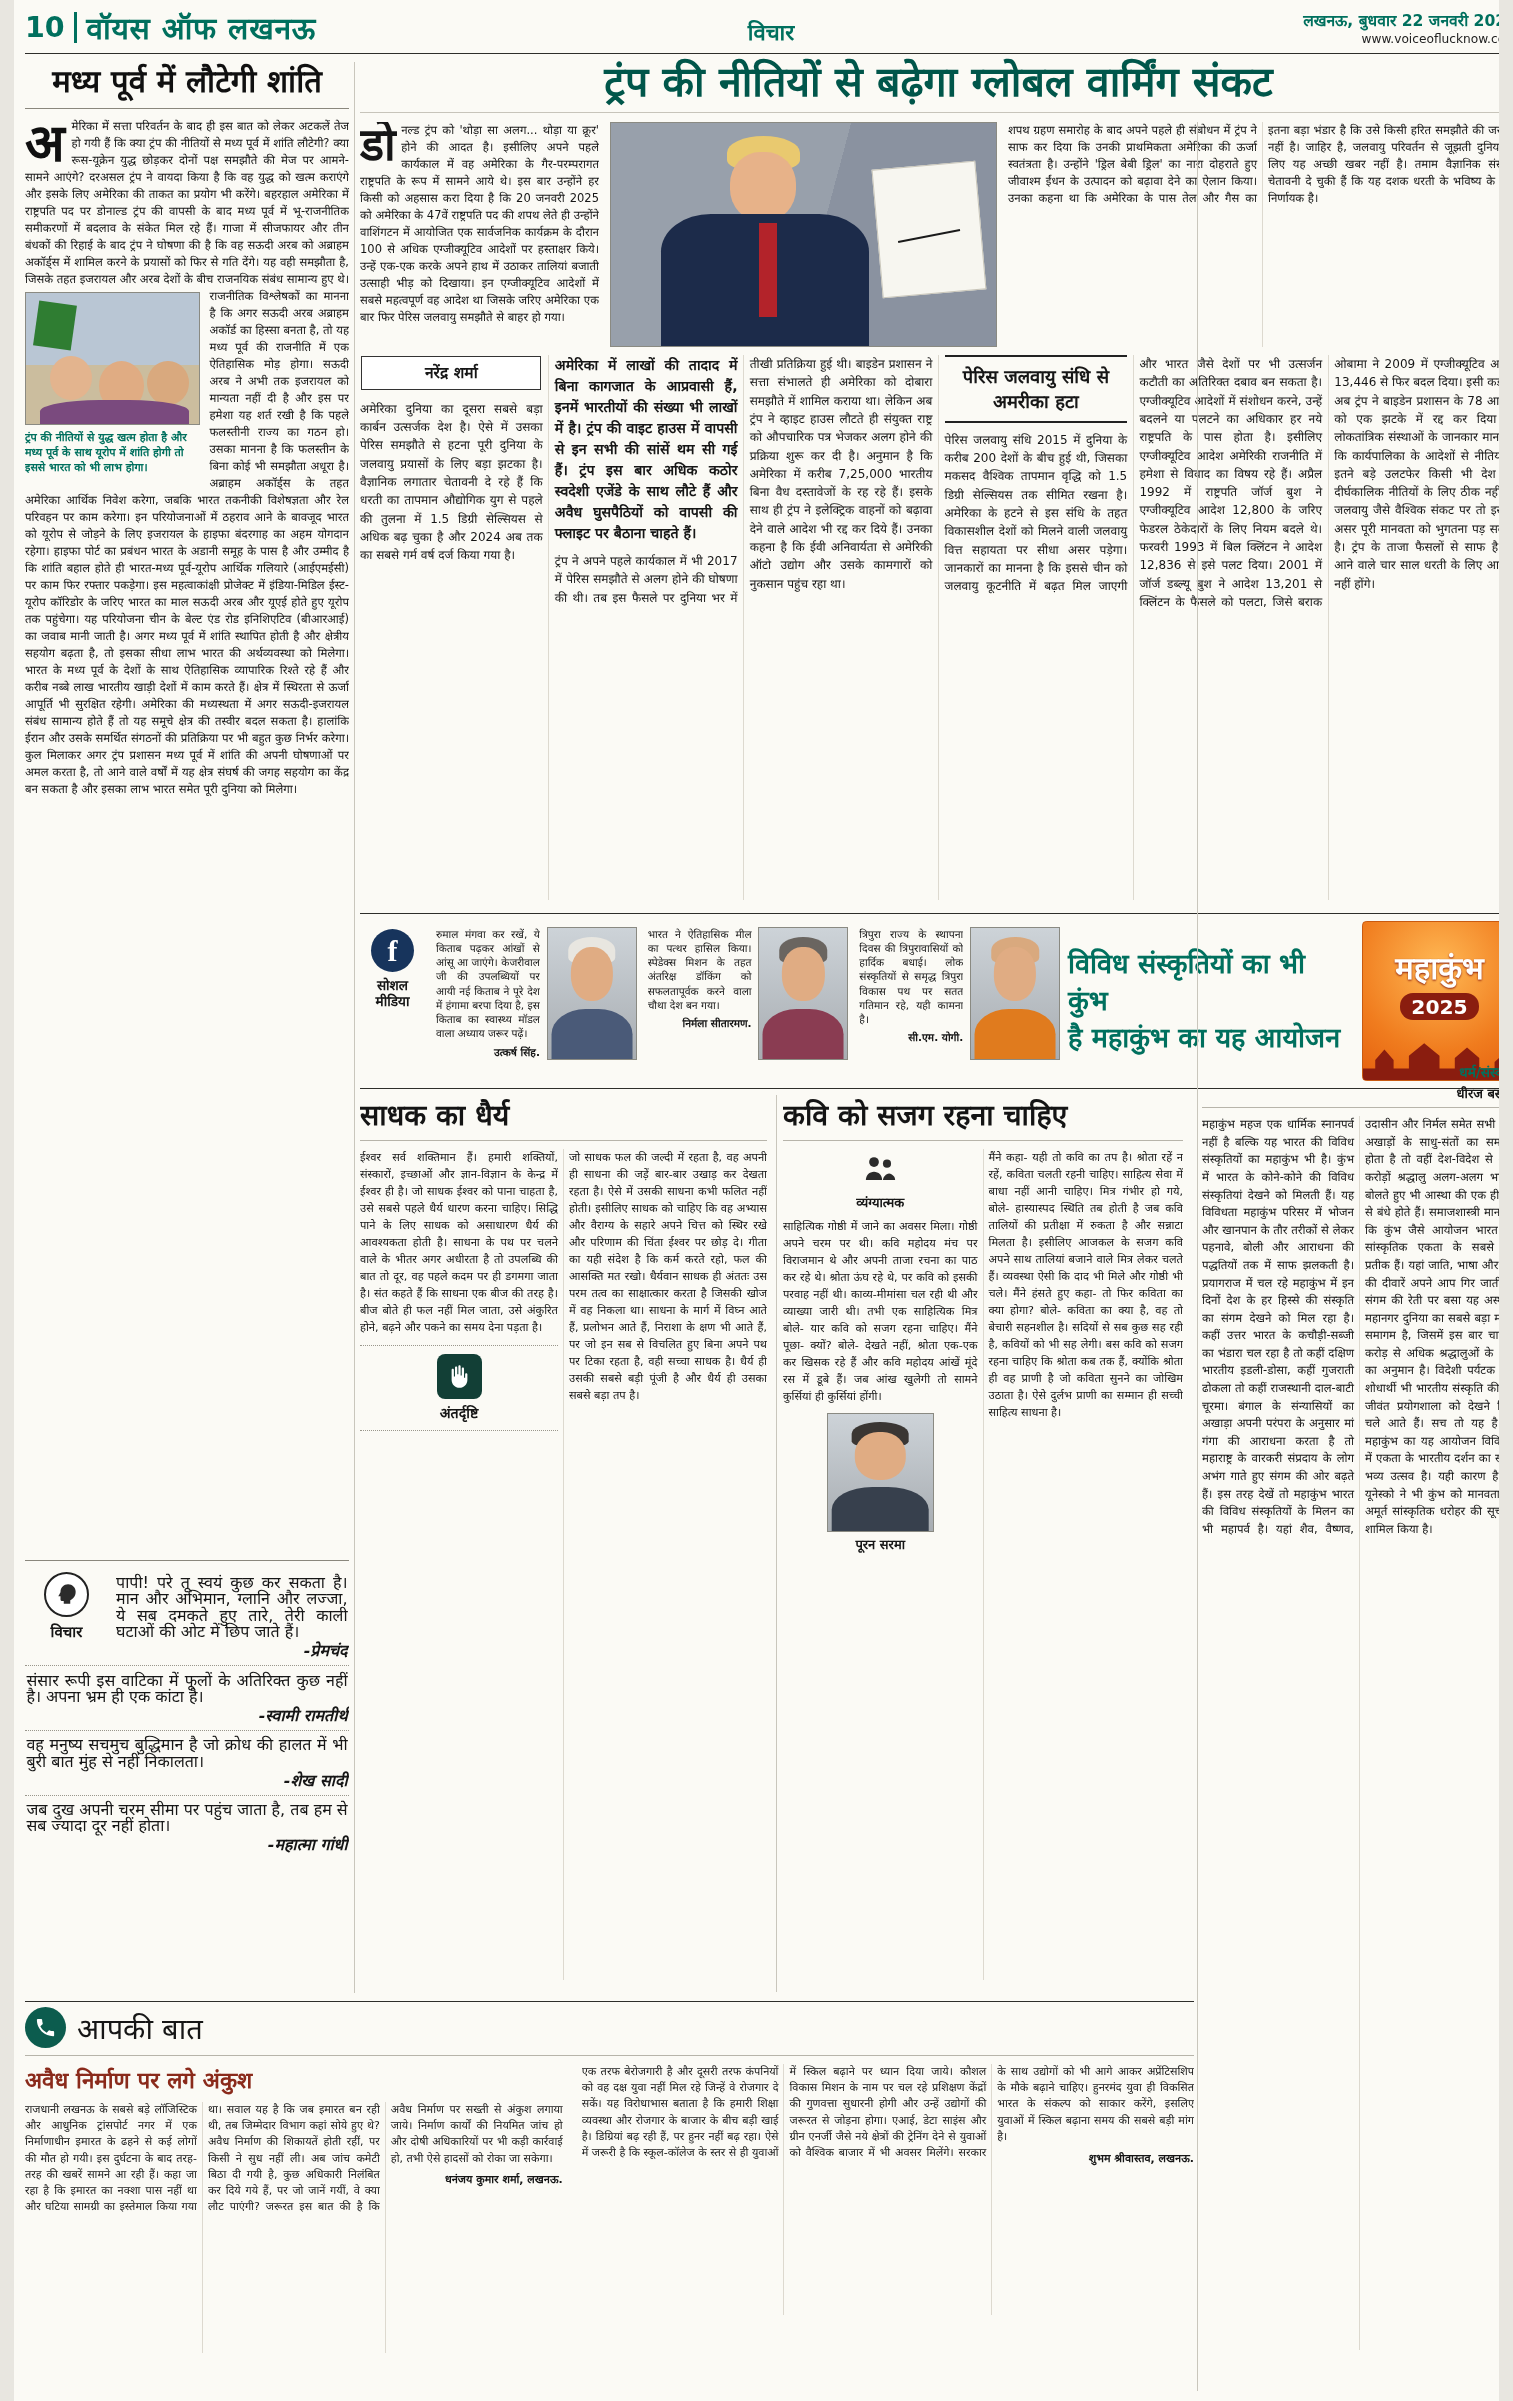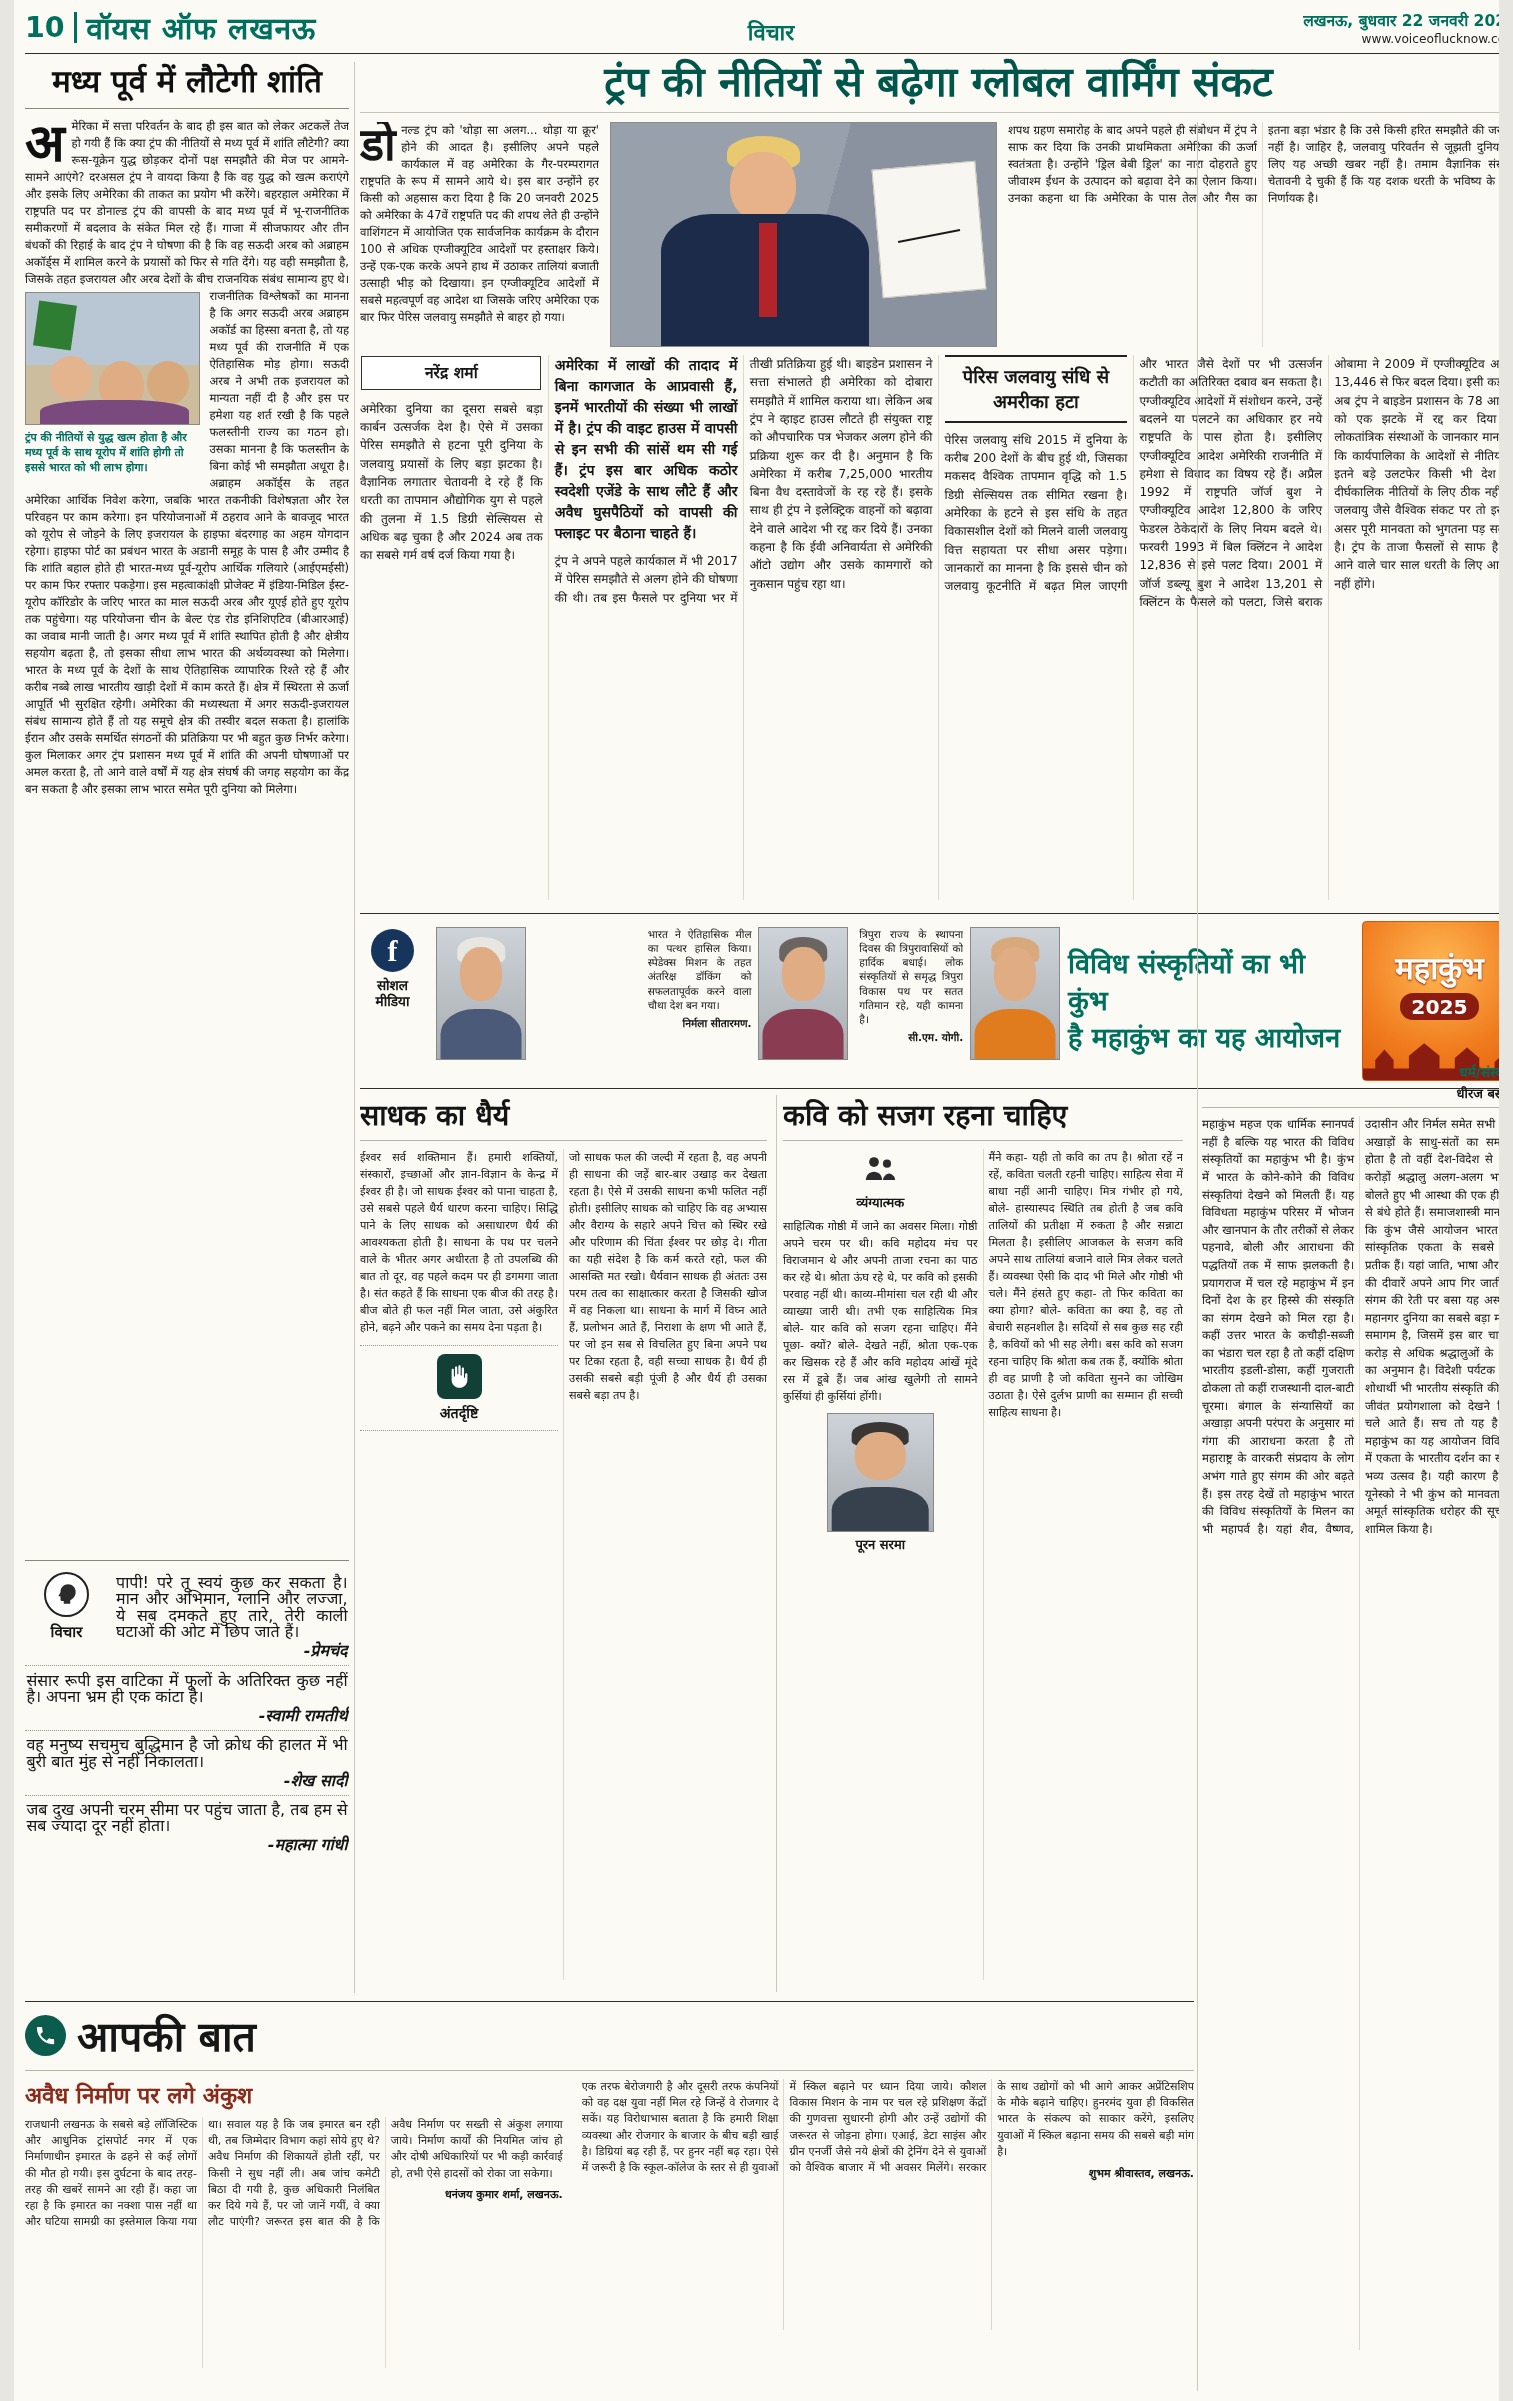--- a/index.html
+++ b/index.html
@@ -124,21 +124,21 @@
 .vy-label{font-size:13px;font-weight:bold;margin-top:1.4px;}
 .sarma-block{break-inside:avoid;text-align:center;margin:8.1px auto;}
 .sarma-block .photo{width:107px;height:119px;margin:0 auto;}
 .sarma-name{font-size:13px;font-weight:bold;margin-top:4.1px;}
 
 
 #letters{left:11px;top:2007px;width:1169px;height:384px;overflow:hidden;}
 #letters-head{display:flex;align-items:center;gap:11px;padding-bottom:6.8px;border-bottom:0.7px solid #b7b4aa;margin-bottom:8.1px;}
 .ph-circle{width:41px;height:41px;border-radius:50%;background:#0c5c4e;display:flex;align-items:center;justify-content:center;}
 .ph-circle svg{width:23px;height:23px;}
-#letters-title{font-size:41px;font-weight:bold;text-align:right;}
+#letters-title{font-size:29px;font-weight:normal;text-align:right;}
 #letters-cols{display:flex;gap:19px;}
 .letter1{width:46%;}
 .letter2{flex:1;}
 .letter h3{font-size:22.4px;font-weight:bold;color:#8a2a1b;margin-bottom:6.8px;}
 .letter-body{column-count:3;column-gap:11px;column-rule:0.7px solid #ddd9cf;font-size:11px;line-height:16.3px;
   height:251px;overflow:hidden;text-align:justify;}
 .letter-author{display:block;text-align:right;font-weight:bold;margin-top:5.4px;}
 </style>
 </head>
 <body>
@@ -235,20 +235,24 @@
 
   <div class="hline" style="left:346px;top:913px;width:1157px;"></div>
   <div class="hline" style="left:346px;top:1088px;width:1157px;"></div>
 
   <div id="social" class="abs">
     <div id="social-icon">
       <div class="fb-circle">f</div>
       <div class="sm-label">सोशल मीडिया</div>
     </div>
     <div class="post">
+      <div class="post-text">
+        <span>रुमाल मंगवा कर रखें, ये किताब पढ़कर आंखों से आंसू आ जाएंगे। केजरीवाल जी की उपलब्धियों पर आयी नई किताब ने पूरे देश में हंगामा बरपा दिया है, इस किताब का स्वास्थ्य मॉडल वाला अध्याय जरूर पढ़ें।</span>
+        <span class="post-author">उत्कर्ष सिंह.</span>
+      </div>
       <div class="photo kejriwal">
         <div class="hs-hair"></div>
         <div class="hs-face"></div>
         <div class="hs-body"></div>
       </div>
     </div>
     <div class="post">
       <div class="post-text">
         <span>भारत ने ऐतिहासिक मील का पत्थर हासिल किया। स्पेडेक्स मिशन के तहत अंतरिक्ष डॉकिंग को सफलतापूर्वक करने वाला चौथा देश बन गया।</span>
         <span class="post-author">निर्मला सीतारमण.</span>

